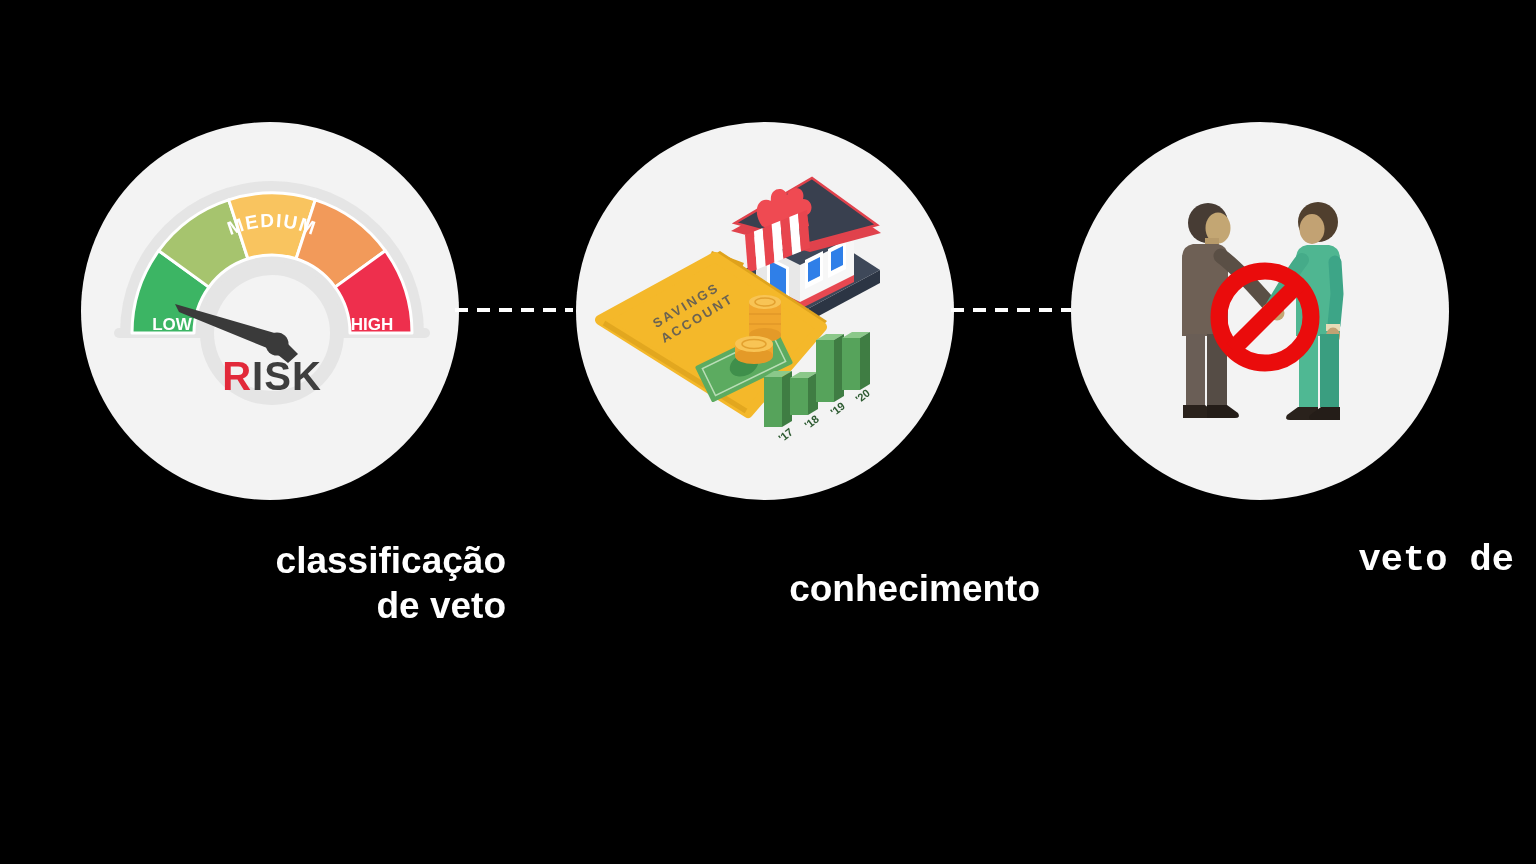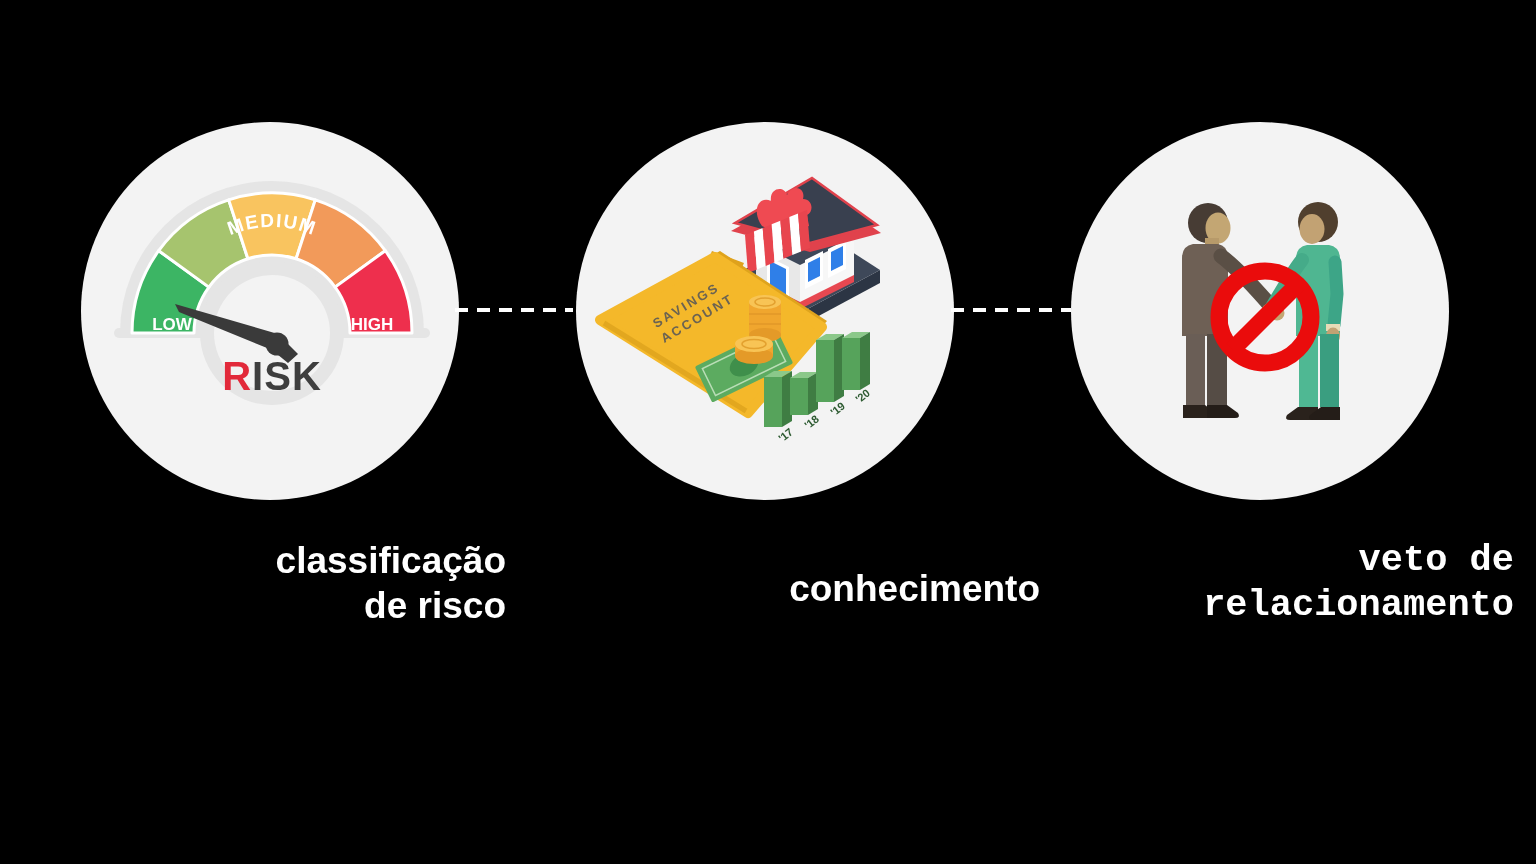--- a/index.html
+++ b/index.html
@@ -212,23 +212,22 @@
         </g>
       </g>
     </svg>
   </div>
 
   <div class="connector" id="connector-1"></div>
   <div class="connector" id="connector-2"></div>
 
   <div class="caption" id="caption-1">
     <span>classificação</span>
-    <span>de risco</span>
+    <span>de veto</span>
   </div>
   <div class="caption" id="caption-2">
     <span>conhecimento</span>
   </div>
   <div class="caption" id="caption-3">
     <span>veto de</span>
-    <span>relacionamento</span>
   </div>
 
 </div>
 
 </body></html>

